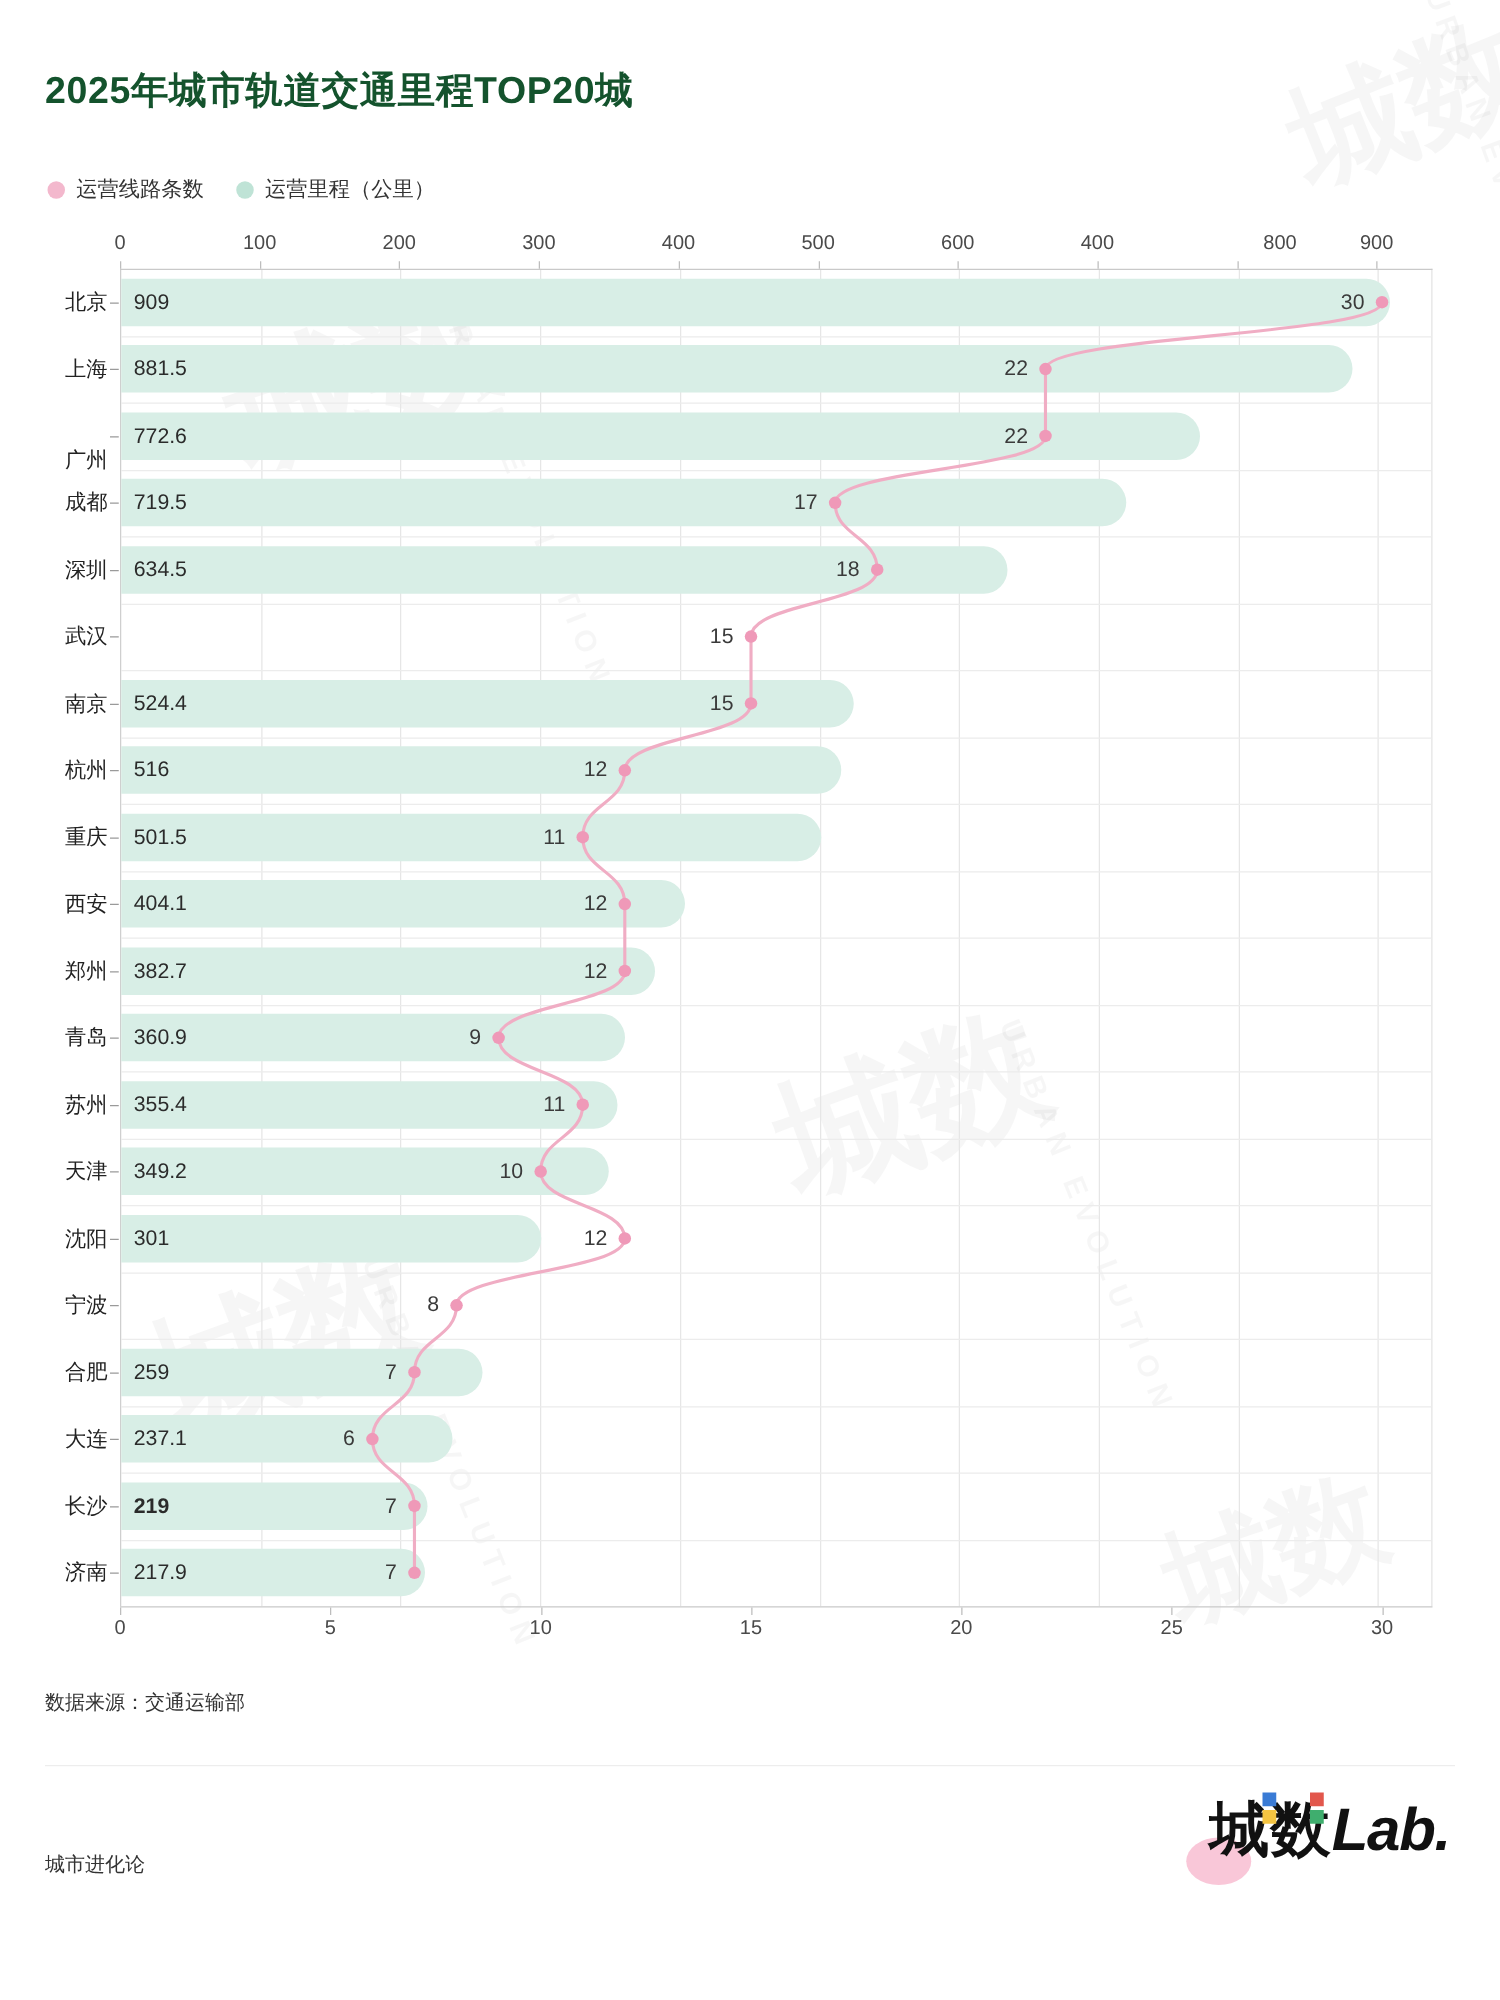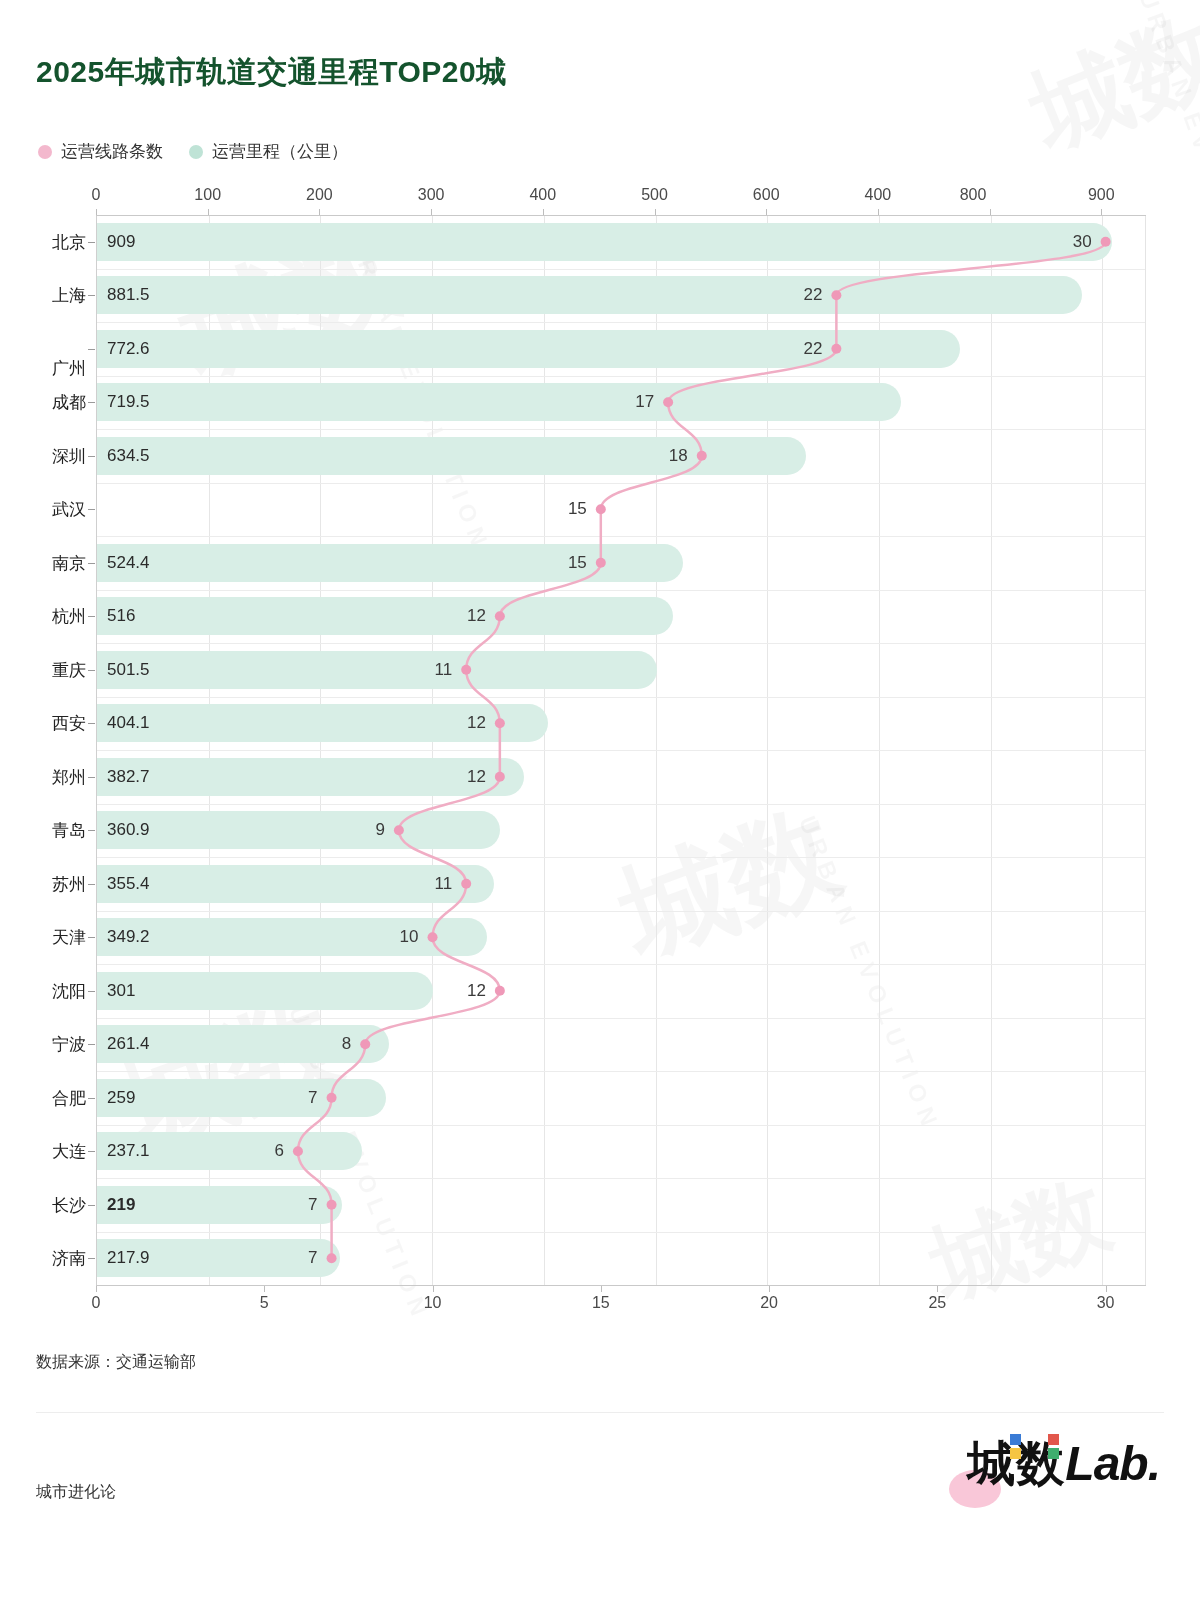--- a/index.html
+++ b/index.html
@@ -381,24 +381,20 @@
           <div class="bar-label">355.4</div>
         </div>
         <div class="barrow" style="top: 703.25px; width: 1050px;">
           <div class="bar" style="width: 390.064px; background: rgb(216, 238, 230);"></div>
           <div class="bar-label">349.2</div>
         </div>
         <div class="barrow" style="top: 756.75px; width: 1050px;">
           <div class="bar" style="width: 336.223px; background: rgb(216, 238, 230);"></div>
           <div class="bar-label">301</div>
         </div>
-        <div class="barrow" style="top: 810.25px; width: 1050px;">
-          <div class="bar" style="width: 291.989px; background: rgb(216, 238, 230);"></div>
-          <div class="bar-label">261.4</div>
-        </div>
         <div class="barrow" style="top: 863.75px; width: 1050px;">
           <div class="bar" style="width: 289.309px; background: rgb(216, 238, 230);"></div>
           <div class="bar-label">259</div>
         </div>
         <div class="barrow" style="top: 917.25px; width: 1050px;">
           <div class="bar" style="width: 264.846px; background: rgb(216, 238, 230);"></div>
           <div class="bar-label">237.1</div>
         </div>
         <div class="barrow" style="top: 970.75px; width: 1050px; font-weight: bold;">
           <div class="bar" style="width: 244.628px; background: rgb(216, 238, 230);"></div>
@@ -420,21 +416,21 @@
       <div class="tick-top" style="left: 431.106px;">300</div>
       <div class="tick-mark-top" style="left: 431.106px;"></div>
       <div class="tick-top" style="left: 542.809px;">400</div>
       <div class="tick-mark-top" style="left: 542.809px;"></div>
       <div class="tick-top" style="left: 654.511px;">500</div>
       <div class="tick-mark-top" style="left: 654.511px;"></div>
       <div class="tick-top" style="left: 766.213px;">600</div>
       <div class="tick-mark-top" style="left: 766.213px;"></div>
       <div class="tick-top" style="left: 877.915px;">400</div>
       <div class="tick-mark-top" style="left: 877.915px;"></div>
-      <div class="tick-top" style="left: 973px;">800</div>
+      <div class="tick-top" style="left: 1024px;">800</div>
       <div class="tick-mark-top" style="left: 989.617px;"></div>
       <div class="tick-top" style="left: 1101.32px;">900</div>
       <div class="tick-mark-top" style="left: 1101.32px;"></div>
       <div class="tick-bot" style="left: 96px;">0</div>
       <div class="tick-mark-bot" style="left: 96px;"></div>
       <div class="tick-bot" style="left: 264.269px;">5</div>
       <div class="tick-mark-bot" style="left: 264.269px;"></div>
       <div class="tick-bot" style="left: 432.538px;">10</div>
       <div class="tick-mark-bot" style="left: 432.538px;"></div>
       <div class="tick-bot" style="left: 600.808px;">15</div>

